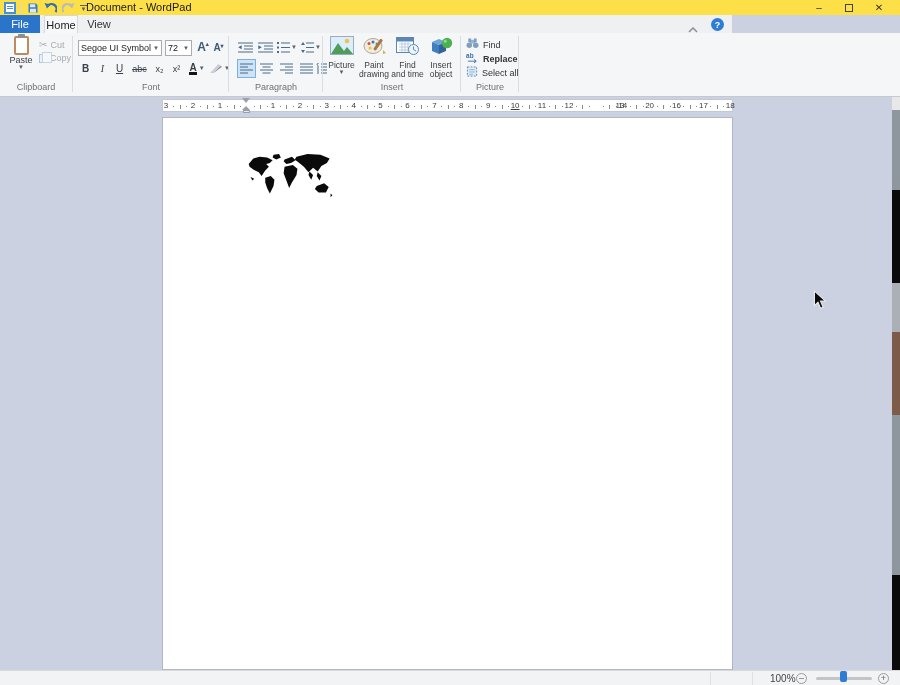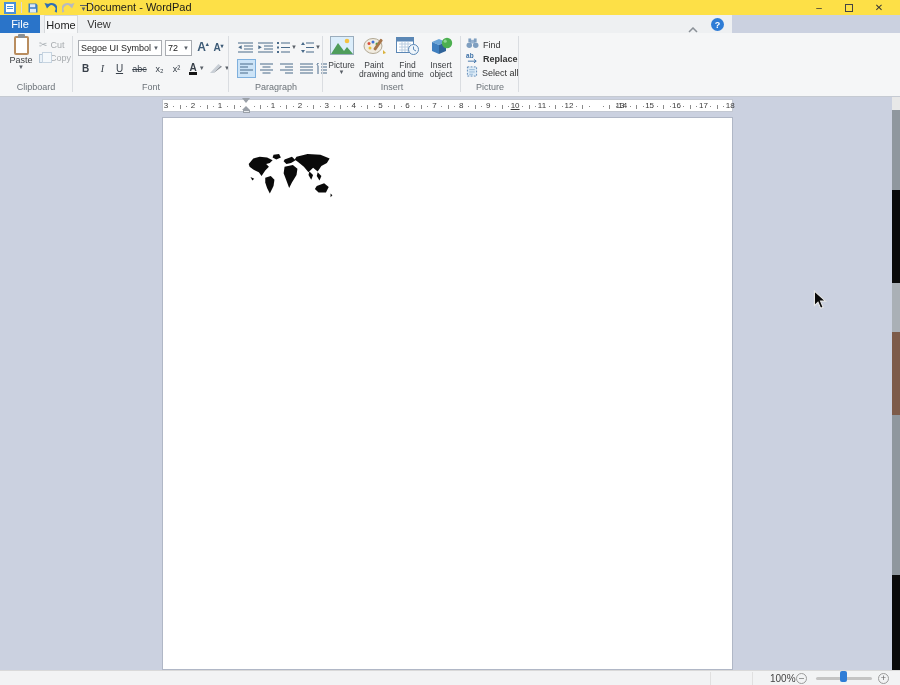--- a/index.html
+++ b/index.html
@@ -366,21 +366,21 @@
         <span class="rnum" style="left: 217.6px;">5</span>
         <span class="rnum" style="left: 244.5px;">6</span>
         <span class="rnum" style="left: 271.4px;">7</span>
         <span class="rnum" style="left: 298.3px;">8</span>
         <span class="rnum" style="left: 325.2px;">9</span>
         <span class="rnum" style="left: 352.1px; text-decoration: underline;">10</span>
         <span class="rnum" style="left: 379px;">11</span>
         <span class="rnum" style="left: 405.9px;">12</span>
         <span class="rnum" style="left: 411px; margin-left: 46px;">13</span>
         <span class="rnum" style="left: 459.7px;">14</span>
-        <span class="rnum" style="left: 486.6px;">15</span>
+        <span class="rnum" style="left: 486.6px;">20</span>
         <span class="rnum" style="left: 513.5px;">16</span>
         <span class="rnum" style="left: 540.4px;">17</span>
         <span class="rnum" style="left: 567.3px;">18</span>
         <span class="rdot" style="left: 10px;"></span>
         <span class="rtick" style="left: 16.5px;"></span>
         <span class="rdot" style="left: 23px;"></span>
         <span class="rdot" style="left: 37px;"></span>
         <span class="rtick" style="left: 43.5px;"></span>
         <span class="rdot" style="left: 50px;"></span>
         <span class="rdot" style="left: 64px;"></span>

